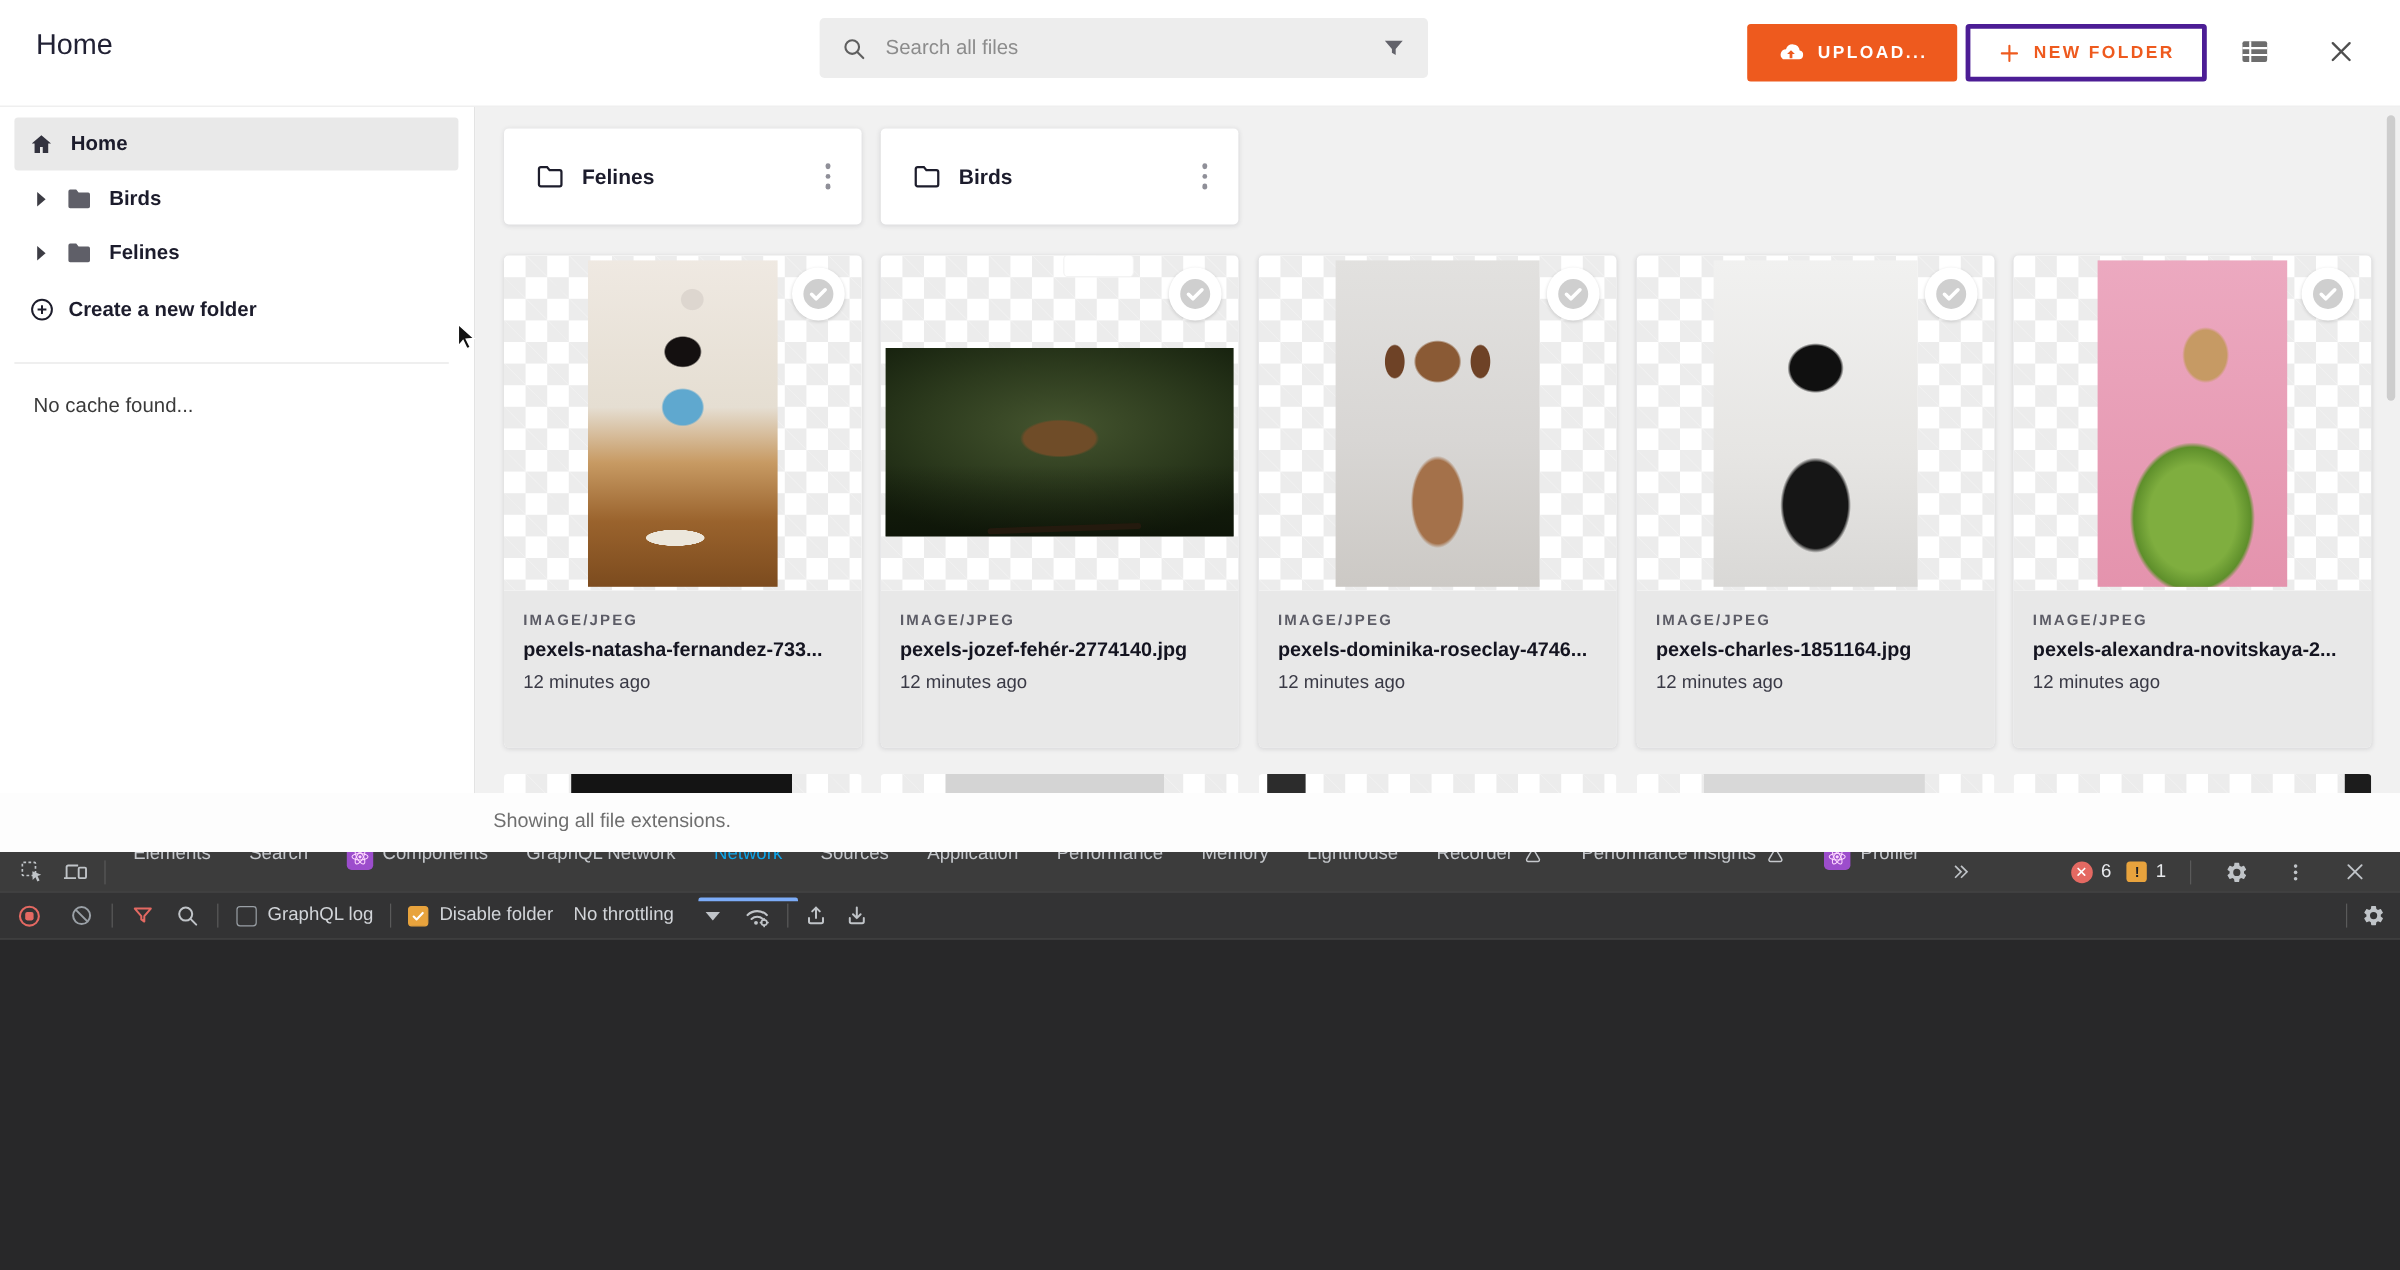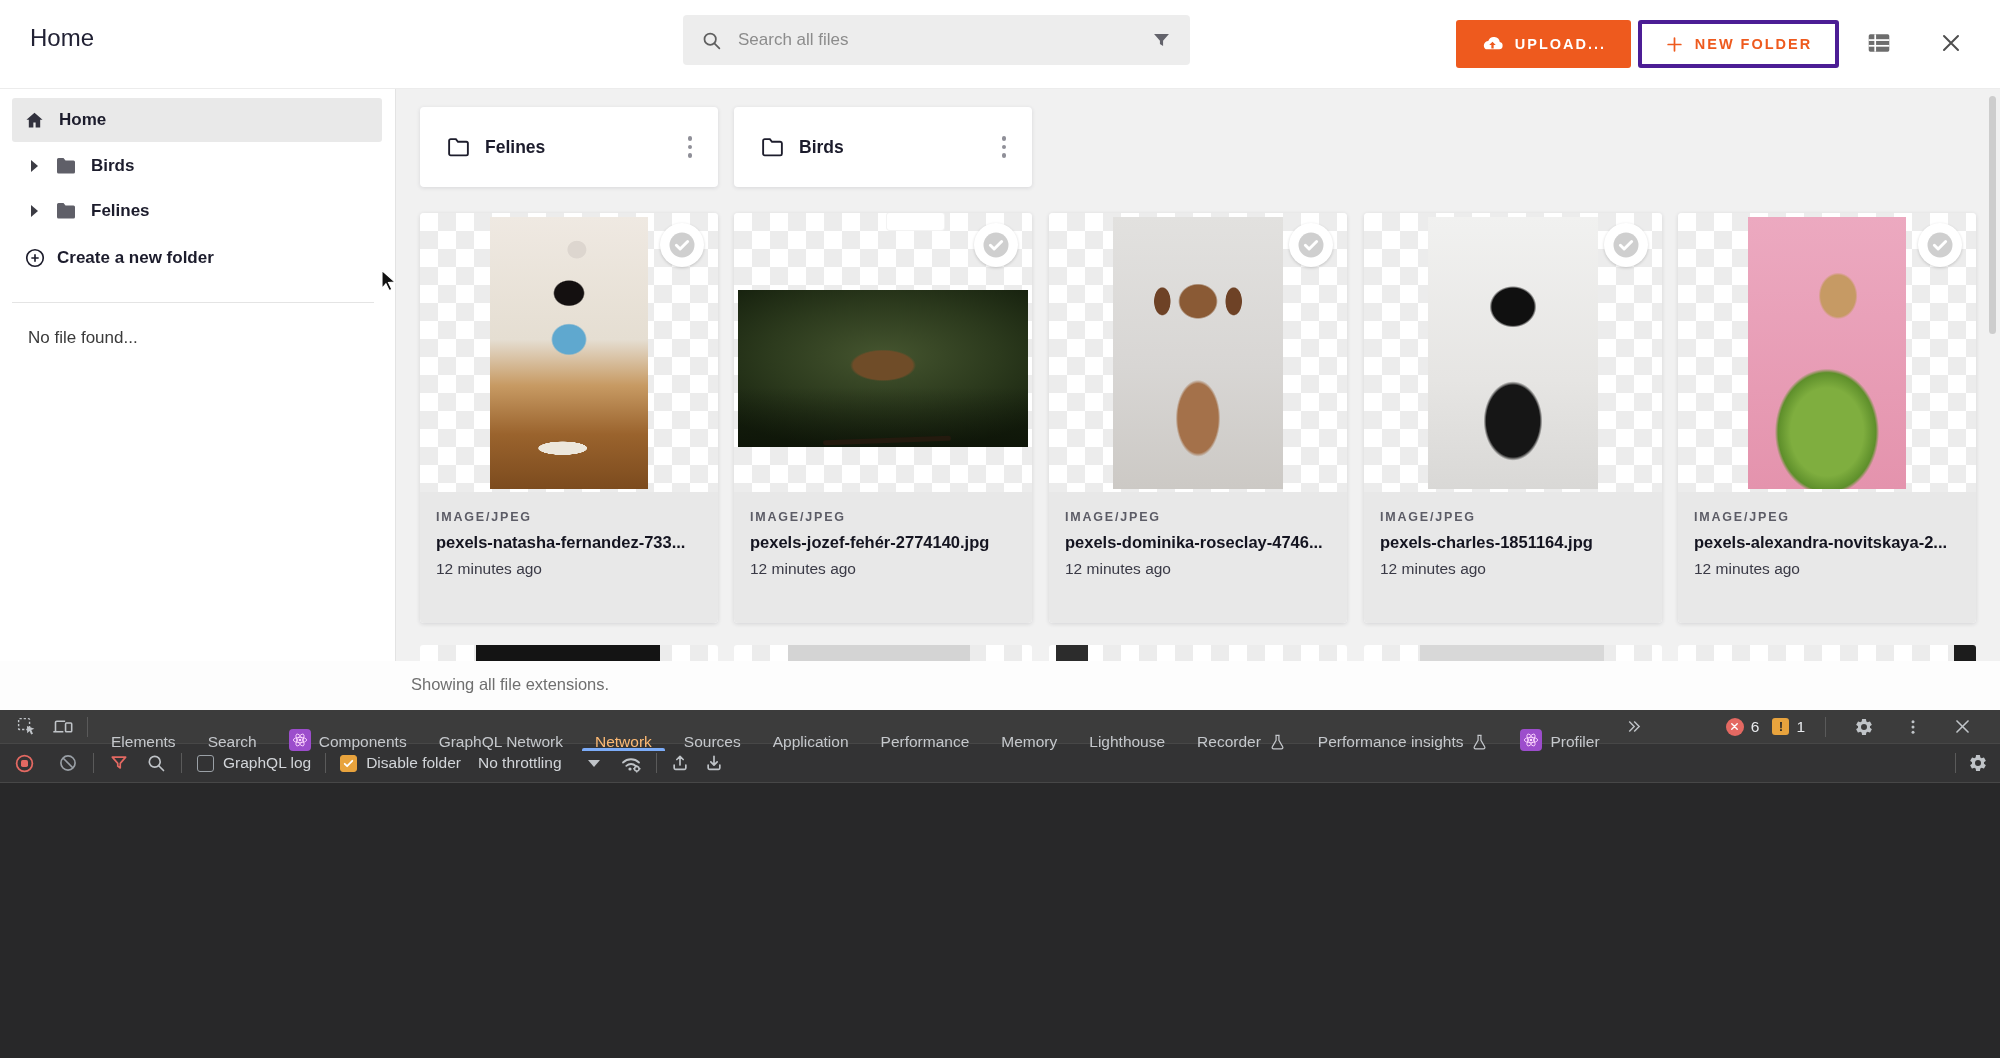--- a/index.html
+++ b/index.html
@@ -94,22 +94,22 @@
 
   
   .status-bar{position:absolute;left:0;top:661px;width:2000px;height:49px;background:#fdfdfd;z-index:5;}
   .status-bar span{position:absolute;left:411px;top:14px;font-size:16.5px;color:#6f6f6f;}
 
   
   .devtools{position:absolute;left:0;top:710px;width:2000px;height:348px;background:#282829;color:#c5c8cc;font-size:15.5px;}
   .dt-tabbar{height:34px;background:#3c3c3c;border-bottom:1px solid #474747;display:flex;align-items:center;padding:0 20px 0 8px;box-sizing:border-box;}
   .dt-iconbtn{width:36px;height:34px;display:flex;align-items:center;justify-content:center;color:#c0c4c8;}
   .dt-vdiv{width:1px;height:20px;background:#5a5a5a;margin:0 7px;flex:none;}
-  .dt-tab{height:48px;display:flex;align-items:flex-end;gap:8px;padding:0 16px;position:relative;color:#c5c8cc;white-space:nowrap;}
-  .dt-tab.selected{color:#fdba74;}
+  .dt-tab{height:48px;display:flex;align-items:flex-start;gap:8px;padding:0 16px;position:relative;color:#c5c8cc;white-space:nowrap;}
+  .dt-tab.selected{color:#0ea5e9;}
   .dt-tab.selected::after{content:"";position:absolute;left:3px;right:3px;bottom:0;height:3px;background:#7cacf8;border-radius:2px 2px 0 0;}
   .react-chip{width:22px;height:22px;border-radius:4px;background:#9c4dcc;display:flex;align-items:center;justify-content:center;flex:none;}
   .dt-right{margin-left:auto;display:flex;align-items:center;gap:13px;}
   .err-badge,.warn-badge{display:flex;align-items:center;gap:7px;color:#e8eaed;}
   .err-circle{width:18px;height:18px;border-radius:50%;background:#e46962;display:flex;align-items:center;justify-content:center;}
   .warn-square{width:17px;height:17px;border-radius:3px;background:#e8a33d;color:#202124;font-size:12px;font-weight:700;
                display:flex;align-items:center;justify-content:center;}
   .dt-toolbar{height:39px;background:#333334;border-bottom:1px solid #474747;display:flex;align-items:center;padding:0 12px 0 10px;box-sizing:border-box;}
   .tb-icon{display:flex;align-items:center;justify-content:center;color:#c0c4c8;flex:none;}
   .dt-check{width:17px;height:17px;border:1.5px solid #9aa0a6;border-radius:3px;box-sizing:border-box;flex:none;display:flex;align-items:center;justify-content:center;}
@@ -216,21 +216,21 @@
       <span>
         <svg viewBox="0 0 24 24" width="22" height="22" fill="none" stroke="#1d1d2c" stroke-width="1.8">
             <circle cx="12" cy="12" r="9"></circle>
             <path d="M12 8v8M8 12h8"></path>
           </svg>
       </span>
       <span>Create a new folder</span>
     </div>
 
     <div class="side-divider"></div>
-    <div class="no-tags">No file found...</div>
+    <div class="no-tags">No cache found...</div>
   </aside>
 
   <span class="cursor">
     <svg viewBox="0 0 24 24" width="24" height="24">
         <path d="M6 2.5l13 11.6-6.5.4 3.4 6.9-2.7 1.2-3.3-6.9L6 20.3z" fill="#111" stroke="#fff" stroke-width="1.1"></path>
       </svg>
   </span>
 
   <main class="content">
 

